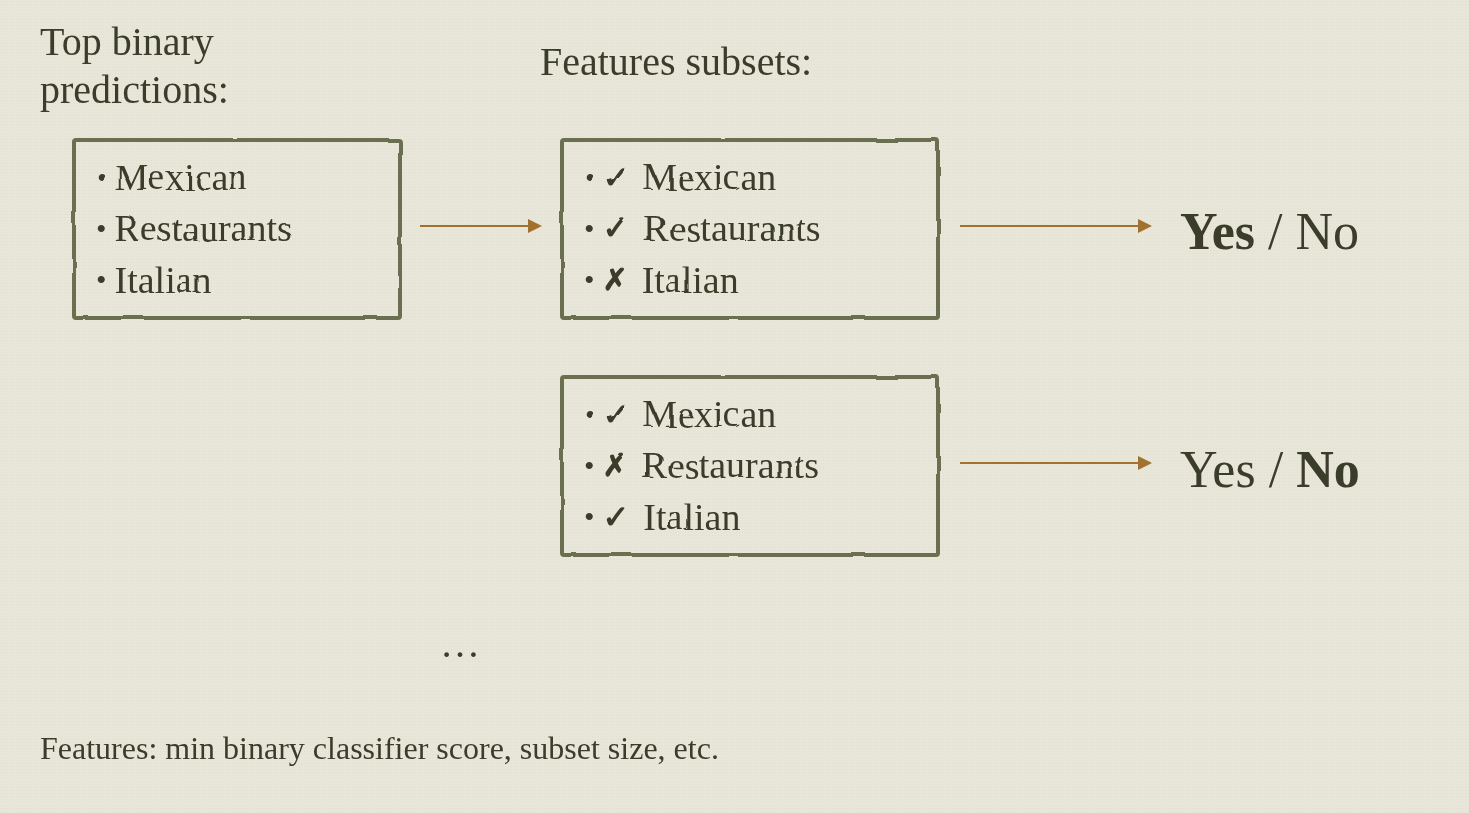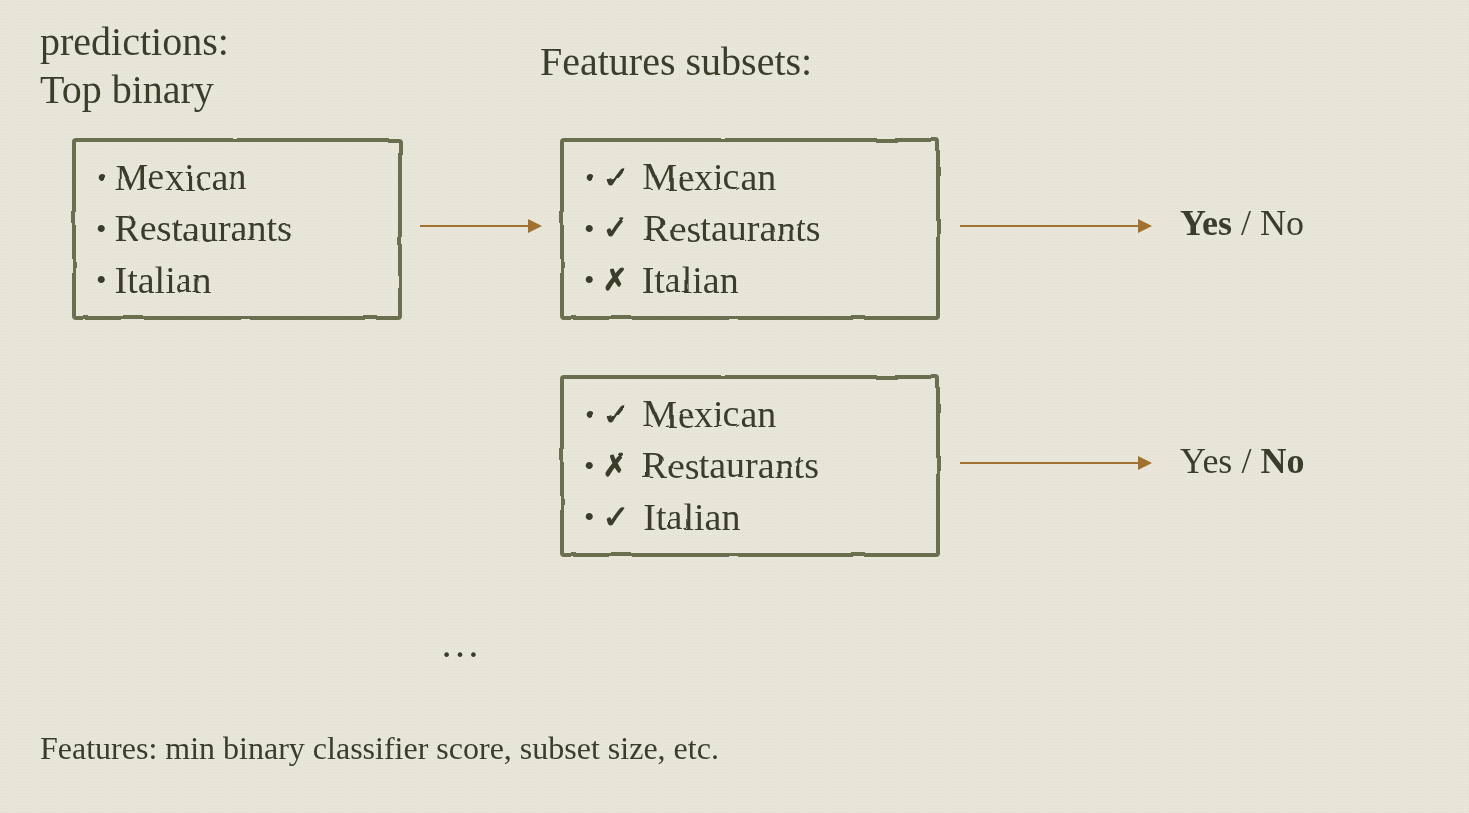--- a/index.html
+++ b/index.html
@@ -68,21 +68,21 @@
     content: "";
     position: absolute;
     right: -2px;
     top: -6px;
     border-left: 14px solid #a2712f;
     border-top: 7px solid transparent;
     border-bottom: 7px solid transparent;
   }
   .decision {
     position: absolute;
-    font-size: 36px;
+    font-size: 52px;
     color: #3a3d2a;
   }
   .bold { font-weight: bold; }
   .footer {
     position: absolute;
     font-size: 32px;
     color: #3a3d2a;
   }
   .ellipsis {
     position: absolute;
@@ -95,22 +95,22 @@
 <body class="noise">
 
 <svg class="defs">
   <filter id="rough">
     <feTurbulence type="fractalNoise" baseFrequency="0.02" numOctaves="2" result="noise"></feTurbulence>
     <feDisplacementMap in="SourceGraphic" in2="noise" scale="3"></feDisplacementMap>
   </filter>
 </svg>
 
 <div class="heading" style="left:40px; top:18px;">
+  <div>Top binary</div>
   <div>predictions:</div>
-  <div>Top binary</div>
 </div>
 <div class="heading" style="left:540px; top:38px;">Features subsets:</div>
 
 <div class="box" style="left:72px; top:138px; width:330px;">
   <div class="box-inner">
     <div class="item">
         <span class="bullet">•</span>
         <span>Mexican</span>
       </div>
     <div class="item">

